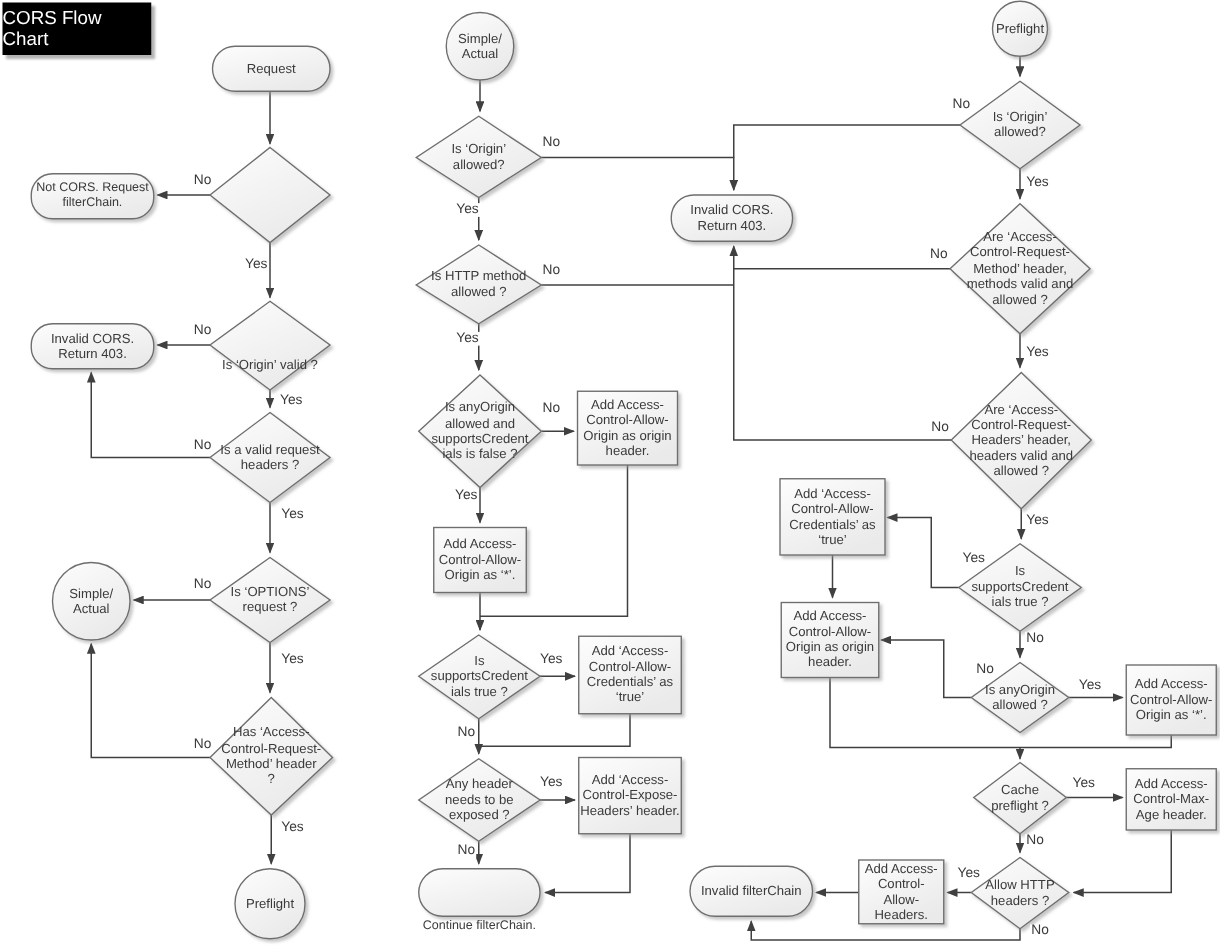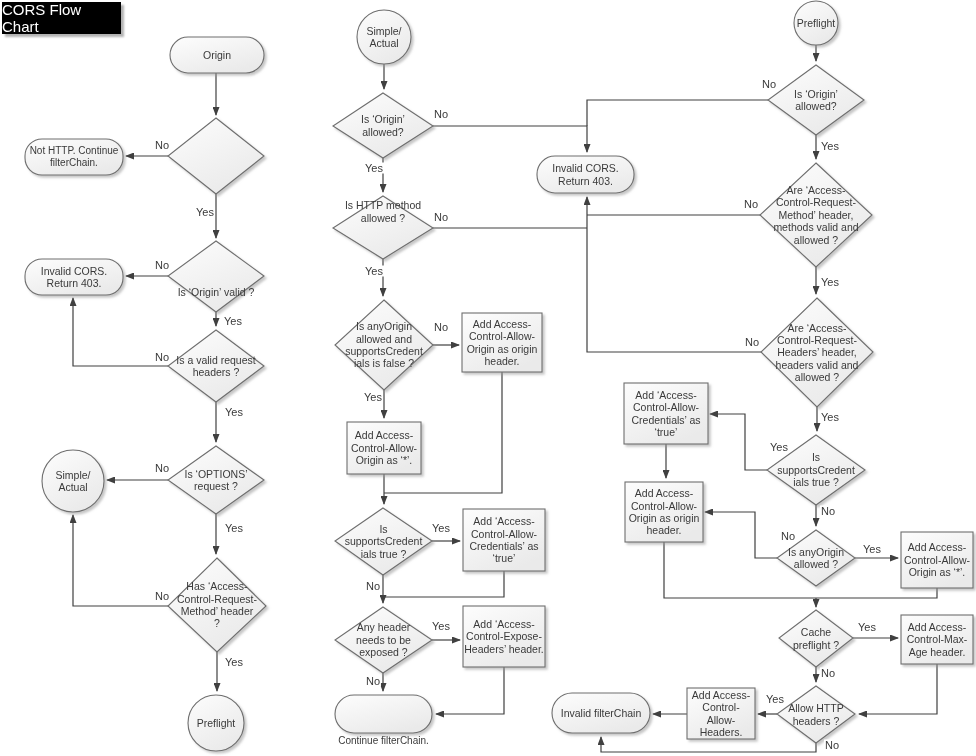--- a/index.html
+++ b/index.html
@@ -1,19 +1,19 @@
 <!DOCTYPE html>
 <html><head>
 <meta charset="utf-8">
 <style>
   html,body{margin:0;padding:0;background:#ffffff;}
   .canvas{position:relative;width:976px;height:756px;background:#ffffff;overflow:hidden;
           font-family:"Liberation Sans",sans-serif;color:#3a3a3a;}
   svg.layer{position:absolute;left:0;top:0;}
-  .title{position:absolute;left:2px;top:2px;width:119px;height:32px;background:#000000;color:#ffffff;
+  .title{position:absolute;left:2px;top:2px;width:119px;height:42px;background:#000000;color:#ffffff;
          display:flex;align-items:center;justify-content:center;font-size:15px;
          box-shadow:3px 3px 2px #b3b3b3;}
   .node{position:absolute;display:flex;align-items:center;justify-content:center;text-align:center;
         white-space:pre-line;font-size:10.5px;line-height:1.18;color:#3a3a3a;pointer-events:none;}
   .el{position:absolute;transform:translate(-50%,-50%);font-size:11px;color:#3a3a3a;background:#ffffff;
       padding:0 1px;line-height:1;}
 </style>
 </head>
 <body>
 
@@ -121,43 +121,43 @@
       <polygon points="816,610 853,638 816,667 779,638"></polygon>
       <rect x="901" y="615" width="72" height="49"></rect>
       <polygon points="816,686 855,714 816,743 777,714"></polygon>
       <rect x="687" y="688" width="68" height="51"></rect>
       <rect x="552" y="693" width="98" height="40" rx="20"></rect>
     </g>
   </svg>
 
   <div class="title">CORS Flow Chart</div>
 
-  <div class="node" style="left:170px;top:37px;width:94px;height:36px">Origin</div>
-  <div class="node" style="left:25px;top:139px;width:98px;height:36px;font-size:10px">Not HTTP. Continue
+  <div class="node" style="left:170px;top:37px;width:94px;height:36px">Request</div>
+  <div class="node" style="left:25px;top:139px;width:98px;height:36px;font-size:10px">Not CORS. Request
 filterChain.</div>
   <div class="node" style="left:25px;top:259px;width:98px;height:36px">Invalid CORS.
 Return 403.</div>
   <div class="node" style="left:168px;top:257px;width:96px;height:71px">Is ‘Origin’ valid ?</div>
   <div class="node" style="left:168px;top:330px;width:96px;height:72px">Is a valid request
 headers ?</div>
   <div class="node" style="left:42px;top:450px;width:62px;height:62px">Simple/
 Actual</div>
   <div class="node" style="left:168px;top:446px;width:96px;height:68px">Is ‘OPTIONS’
 request ?</div>
   <div class="node" style="left:168px;top:558px;width:98px;height:94px">Has ‘Access-
 Control-Request-
 Method’ header
 ?</div>
   <div class="node" style="left:188px;top:695px;width:56px;height:56px">Preflight</div>
 
   <div class="node" style="left:357px;top:10px;width:54px;height:54px">Simple/
 Actual</div>
   <div class="node" style="left:333px;top:93px;width:100px;height:65px">Is ‘Origin’
 allowed?</div>
-  <div class="node" style="left:333px;top:180px;width:100px;height:63px">Is HTTP method
+  <div class="node" style="left:333px;top:196px;width:100px;height:63px">Is HTTP method
 allowed ?</div>
   <div class="node" style="left:537px;top:156px;width:97px;height:37px">Invalid CORS.
 Return 403.</div>
   <div class="node" style="left:335px;top:300px;width:98px;height:90px">Is anyOrigin
 allowed and
 supportsCredent
 ials is false ?</div>
   <div class="node" style="left:462px;top:313px;width:80px;height:59px">Add Access-
 Control-Allow-
 Origin as origin

